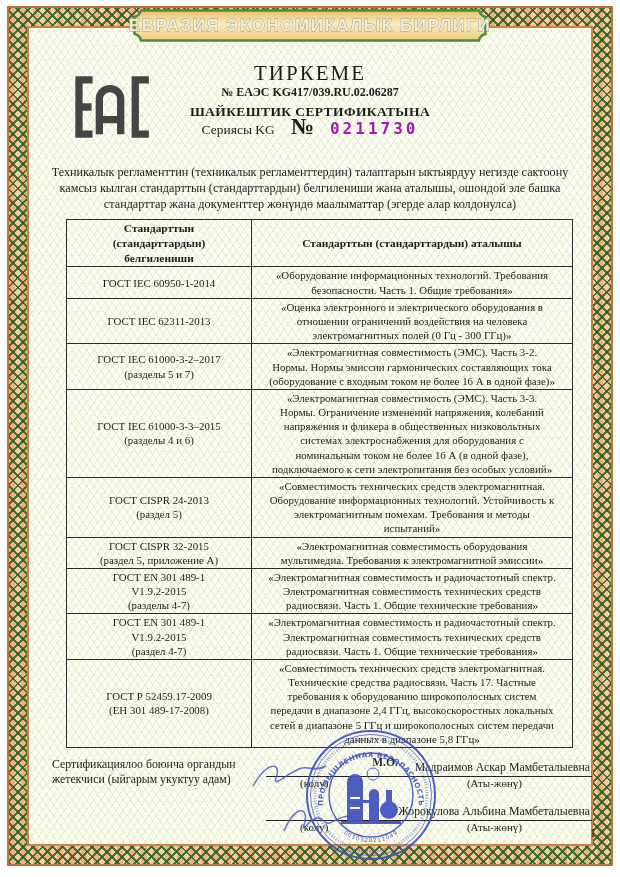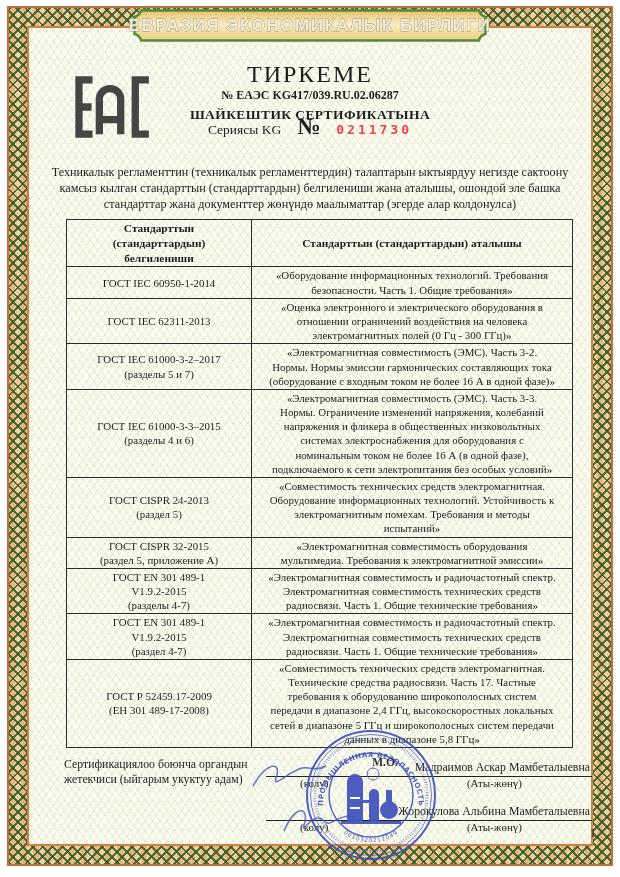--- a/index.html
+++ b/index.html
@@ -29,51 +29,51 @@
   
   .banner{position:absolute; top:7px; left:124px; width:372px; height:37px; z-index:6;}
   .banner text{
     font-family:"Liberation Sans", sans-serif; font-weight:700; font-size:17px;
     letter-spacing:1.5px; fill:#f1ebd7; stroke:#97937a; stroke-width:.8px; paint-order:stroke;
   }
   
   .eac{position:absolute; left:66px; top:74px; z-index:3;}
   
   .title-block{position:absolute; top:62px; left:0; right:0; text-align:center; z-index:3;}
-  .title-main{font-size:24px; letter-spacing:2px; line-height:1.05;}
+  .title-main{font-size:21px; letter-spacing:2px; line-height:1.05;}
   .title-certno{font-size:12px; font-weight:700; margin-top:1px;}
   .title-sub{font-size:13.5px; font-weight:700; letter-spacing:.4px; margin-top:4px;}
   .series-line{
     position:absolute; top:115px; left:0; right:0; z-index:3;
     display:flex; justify-content:center; align-items:baseline; gap:16px;
   }
   .series-label{font-size:13.5px;}
   .series-no{font-size:23px; font-weight:700; line-height:1;}
   .series-digits{
-    font-family:"DejaVu Sans Mono", monospace; font-weight:700; font-size:13px;
-    letter-spacing:3px; color:#ef4444;
+    font-family:"DejaVu Sans Mono", monospace; font-weight:700; font-size:16px;
+    letter-spacing:3px; color:#a21caf;
   }
   
   .intro{
     position:absolute; top:165px; left:46px; right:46px; z-index:3;
     font-size:12.2px; line-height:1.3; text-align:center; margin:0;
   }
   
   .std-table{
     position:absolute; top:219px; left:66px; width:507px; z-index:3;
     border-collapse:collapse; font-size:10.9px; line-height:1.3;
   }
   .std-table th,.std-table td{
     border:1.3px solid #2a2a2a; padding:1px 16px; text-align:center; vertical-align:middle;
   }
   .std-table th{font-weight:700; font-size:11.4px;}
   .col-code{width:152px; white-space:pre-line;}
   .pre{white-space:pre-line;}
   
-  .f-label{position:absolute; left:64px; width:215px; font-size:11.8px; line-height:1.3;
+  .f-label{position:absolute; left:52px; width:215px; font-size:11.8px; line-height:1.3;
     white-space:pre-line; z-index:3;}
   .f-label-head{top:757px;}
   .f-label-expert{top:801px;}
   .sig-row{position:absolute; left:266px; width:326px; z-index:4;}
   .sig-row1{top:760px;}
   .sig-row2{top:804px;}
   .sig-name{
     border-bottom:1.3px solid #222; text-align:right; font-size:11.8px;
     padding:0 2px 1px 0; min-height:15px;
   }

